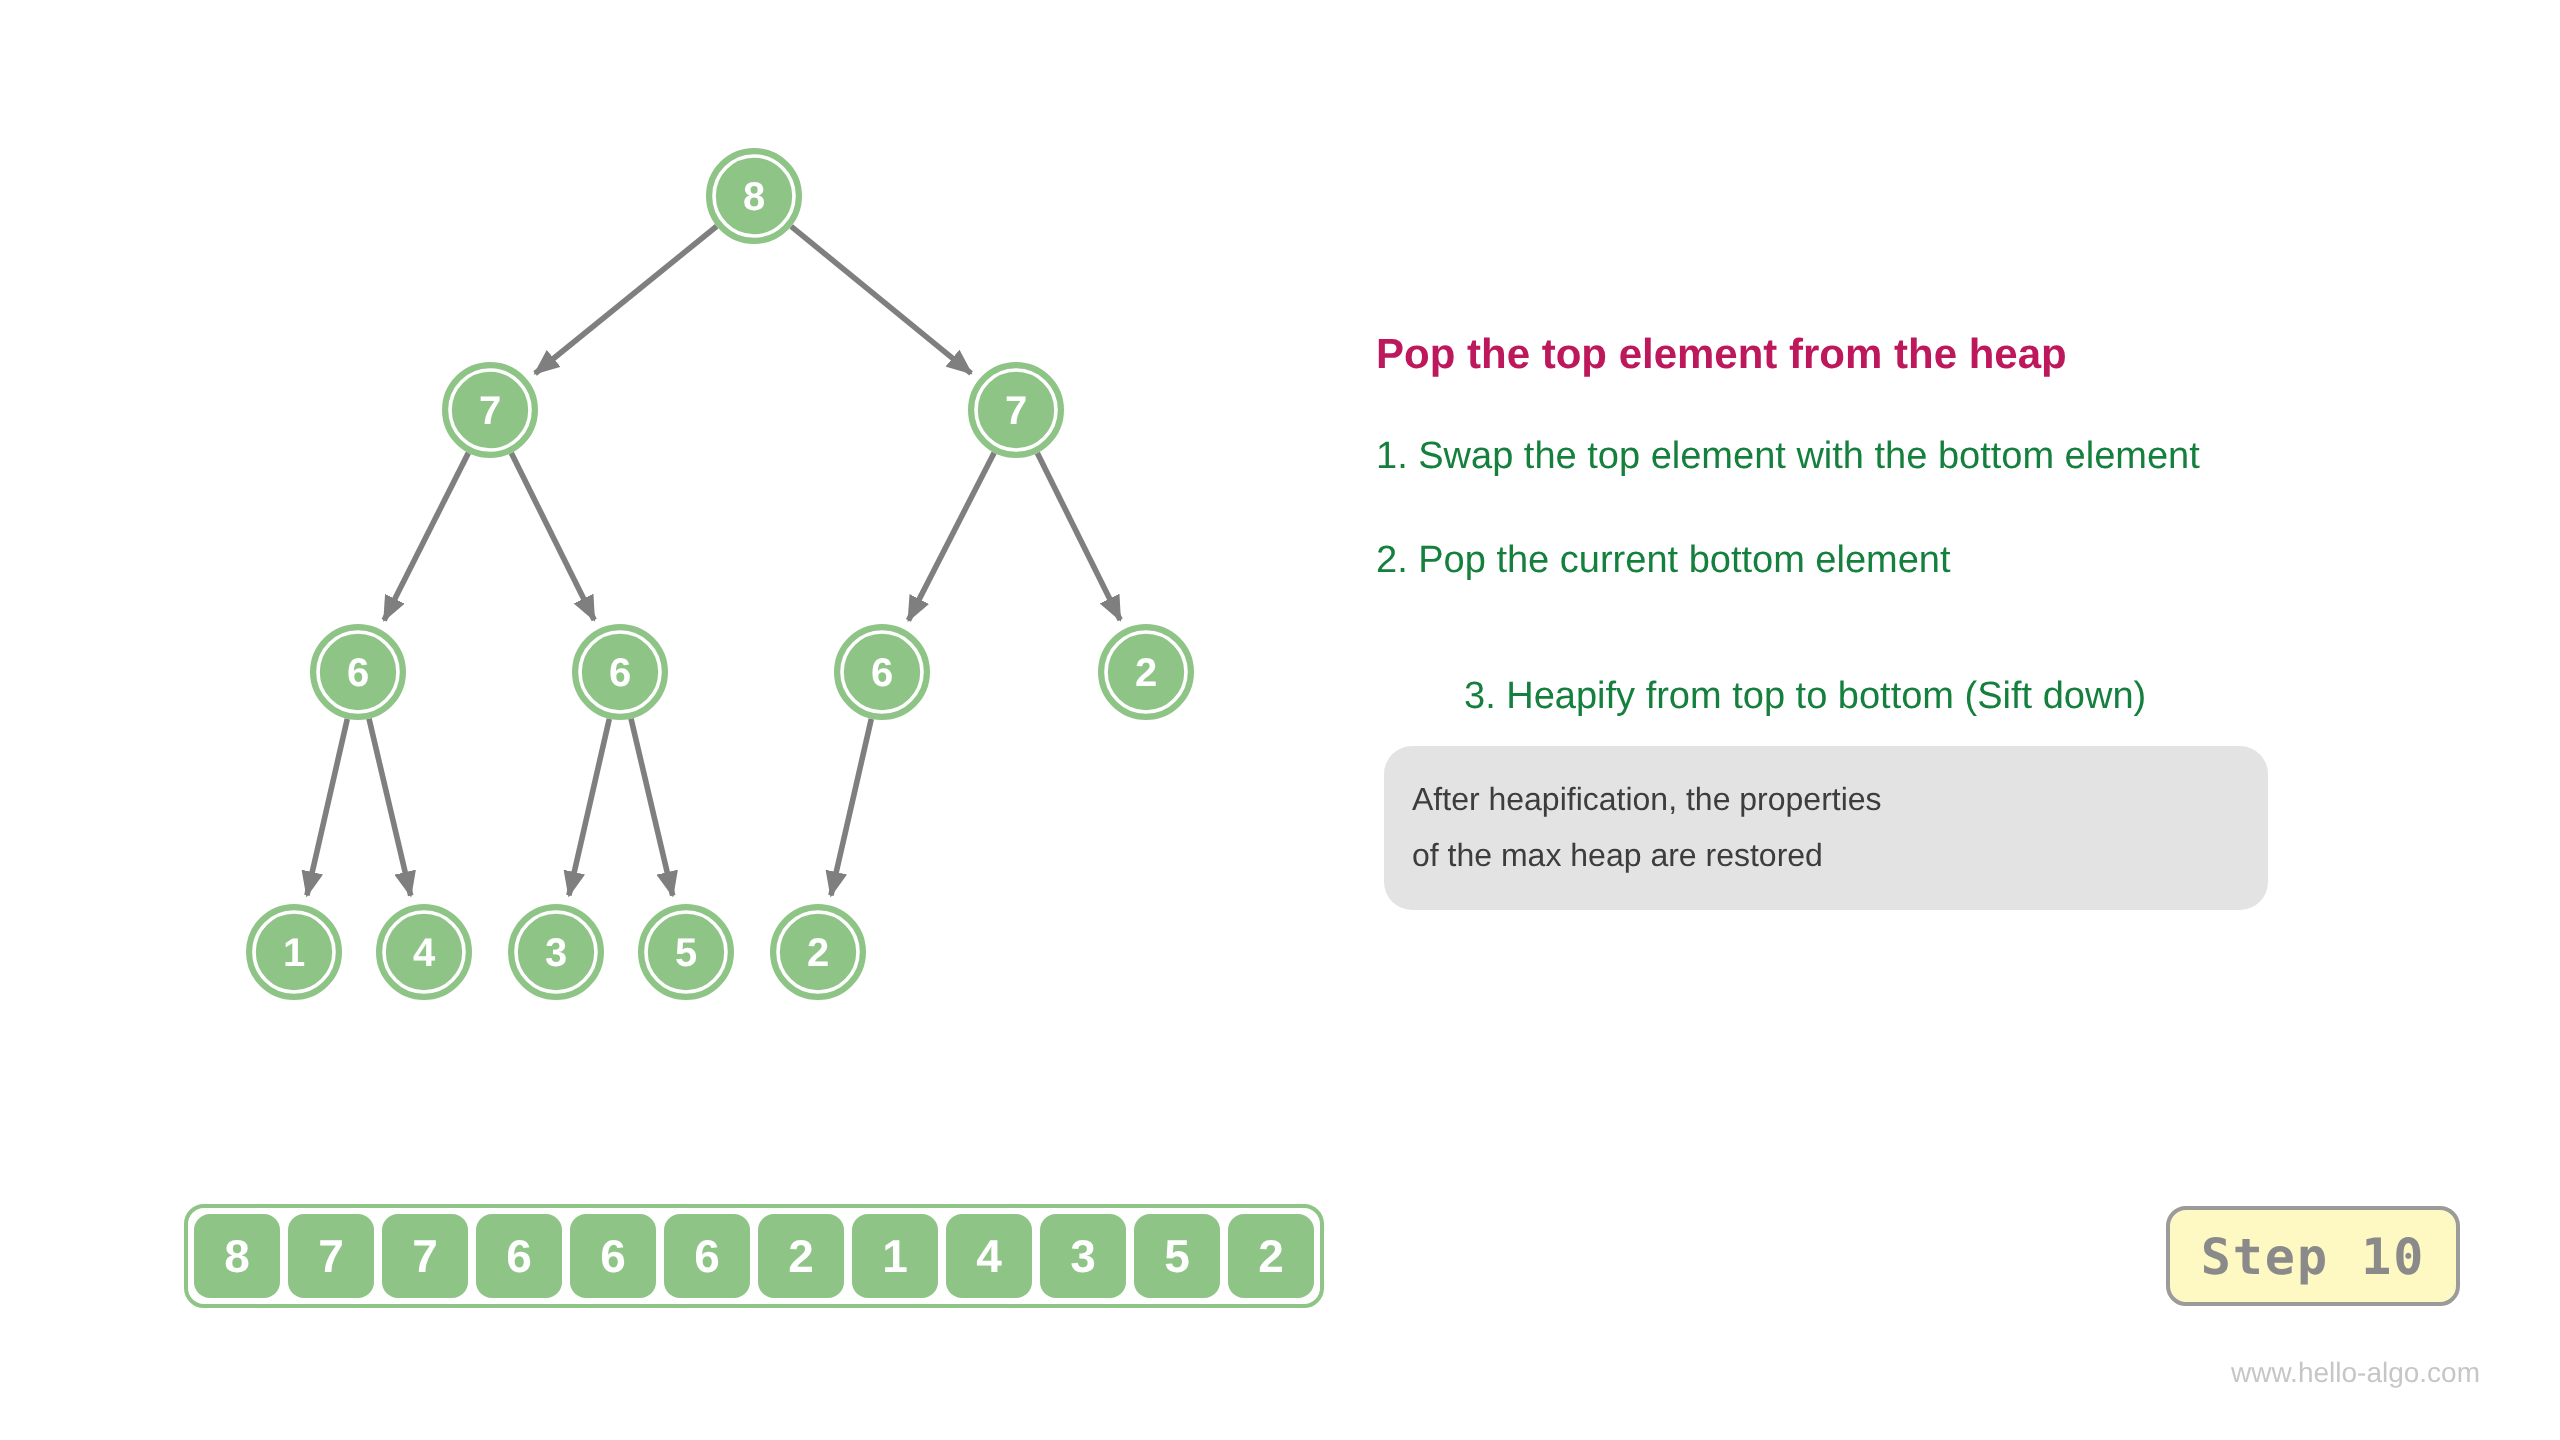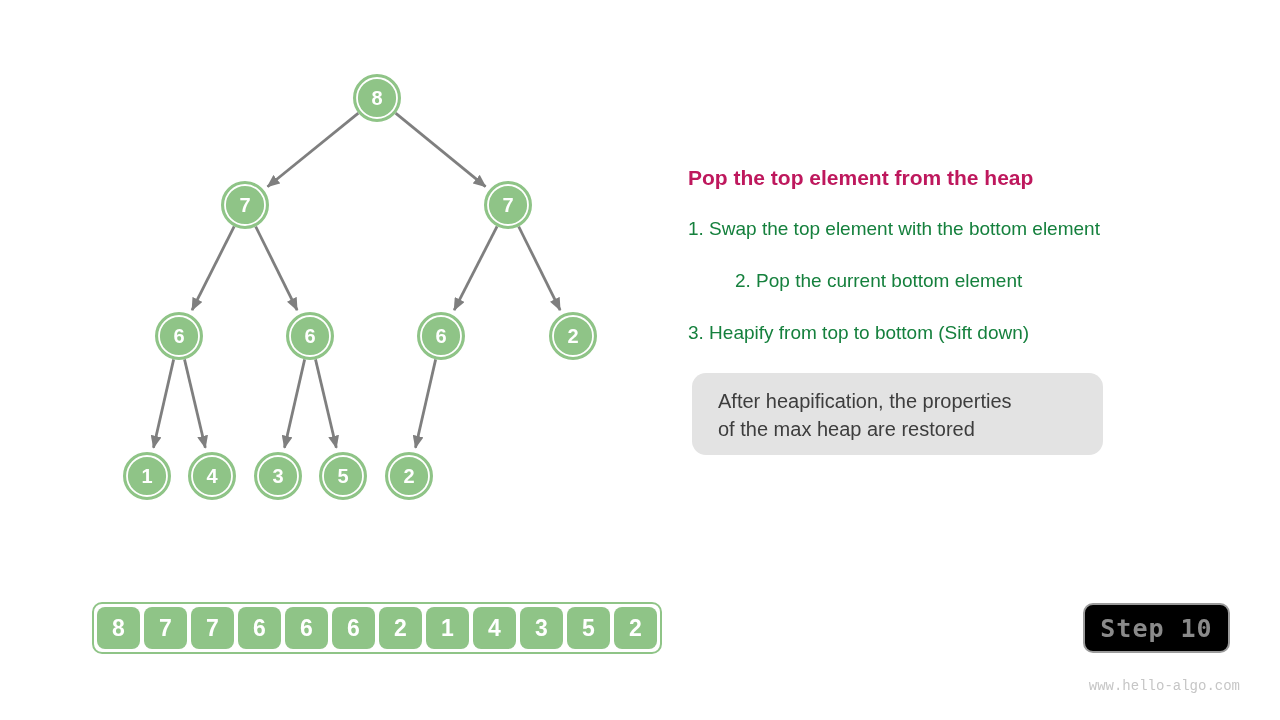--- a/index.html
+++ b/index.html
@@ -32,30 +32,30 @@
     white-space: nowrap;
   }
   .step-line {
     position: absolute;
     left: 688px;
     font-size: 19px;
     color: #15803d;
     white-space: nowrap;
   }
   .step-line.s0 { top: 218px; }
-  .step-line.s1 { top: 270px; margin-left: 47px; }
-  .step-line.s2 { top: 322px; }
+  .step-line.s1 { top: 270px; }
+  .step-line.s2 { top: 338px; margin-left: 44px; }
   .note-box {
     position: absolute;
     left: 692px; top: 373px;
-    width: 411px; height: 82px;
+    width: 442px; height: 82px;
     background: #e3e3e3;
     border-radius: 14px;
-    padding: 14px 20px 0 26px;
-    font-size: 20px;
+    padding: 14px 20px 0 14px;
+    font-size: 16px;
     line-height: 28px;
     color: #3d3d3d;
     white-space: pre-line;
   }
   
   .array-box {
     position: absolute;
     left: 92px; top: 602px;
     width: 570px; height: 52px;
     border: 2px solid #8FC487;
@@ -76,34 +76,34 @@
     font-size: 23px;
     font-weight: bold;
   }
   
   .step-badge {
     position: absolute;
     left: 1083px; top: 603px;
     width: 147px; height: 50px;
     border: 2px solid #9b9b9b;
     border-radius: 10px;
-    background: #000000;
+    background: #fef9c3;
     display: flex;
     align-items: center;
     justify-content: center;
     font-family: "DejaVu Sans Mono", monospace;
     font-size: 25px;
     font-weight: bold;
     color: #8a8a8a;
     letter-spacing: 1px;
   }
   .footer-watermark {
     position: absolute;
     right: 40px; top: 678px;
-    font-family: Liberation Mono, monospace;
+    font-family: Liberation Sans, sans-serif;
     font-size: 14px;
     color: #c6c6c6;
     text-align: center;
   }
 </style>
 </head>
 <body>
 
 <div class="canvas">
 

